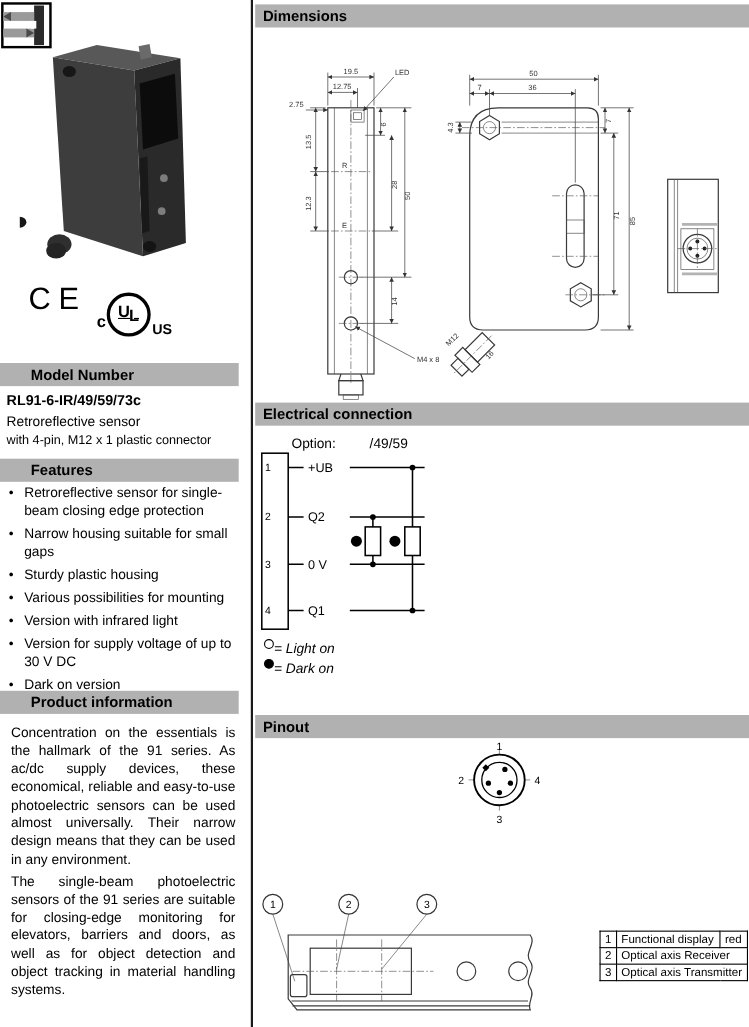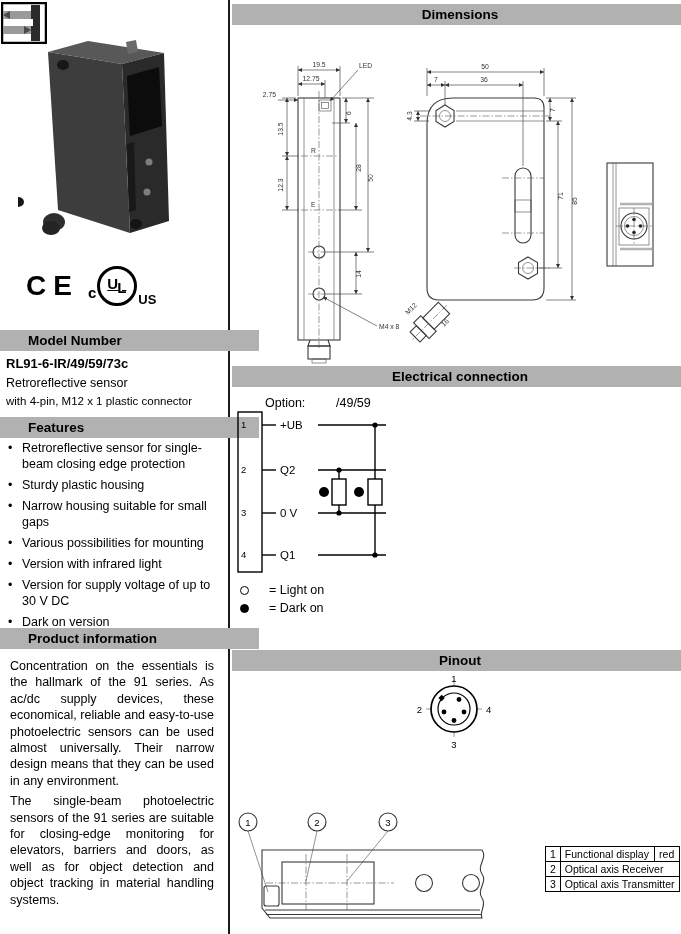--- a/index.html
+++ b/index.html
@@ -6,40 +6,40 @@
   body { background:#fff; }
   .page {
     position:relative; width:681px; height:934px; background:#fff;
     font-family:"Liberation Sans", sans-serif; color:#000; overflow:hidden;
   }
   .divider { position:absolute; left:228px; top:0; width:2px; height:934px; background:#1a1a1a; }
   .hbar {
     position:absolute; background:#b1b1b1; height:21px; line-height:21px;
     font-weight:bold; font-size:13.5px; padding-left:7px; color:#000;
   }
-  .hbar-left { left:0; width:259px;padding-left:28px; }
-  .hbar-right { left:232px; width:449px;text-align:center; }
+  .hbar-left { left:0; width:217px;padding-left:28px; }
+  .hbar-right { left:232px; width:449px; }
   .txt { position:absolute; }
   .model-code { font-weight:bold; font-size:13px; }
   .body-sm { font-size:12.5px; }
   .body-xs { font-size:11.5px; }
   ul.features { position:absolute; left:8px; top:440px; width:208px; list-style:none; }
   ul.features li {
     font-size:12.5px; line-height:16px; margin-bottom:5px; padding-left:14px; position:relative;
   }
   ul.features li::before { content:"•"; position:absolute; left:0; top:0; }
   .prodinfo { position:absolute; left:6px; top:654px; width:212px; font-size:12.5px; line-height:16.4px; text-align:justify; }
   .prodinfo p { margin:4px; }
   .opt-row { position:absolute; left:265px; top:396px; font-size:12.5px; }
   .opt-val { position:absolute; left:336px; top:396px; font-size:12.5px; }
   .legend { position:absolute; left:240px; top:581px; font-size:12.5px; line-height:18px; }
-  .legend .row { display:flex; align-items:center; gap:20px; }
+  .legend .row { display:flex; align-items:flex-start; gap:0;font-style:italic; }
   .sym { display:inline-block; width:9px; height:9px; border:1.5px solid #000; border-radius:50%; }
   .sym.filled { background:#000; }
-  .ce-mark { position:absolute; left:26px; top:270px; font-size:28px; letter-spacing:7px; font-weight:700; }
+  .ce-mark { position:absolute; left:26px; top:256px; font-size:28px; letter-spacing:7px; font-weight:400; }
   .ul-wrap { position:absolute; left:88px; top:264px; display:flex; align-items:center; }
   .ul-c { font-size:15px; font-weight:bold; margin-top:14px; }
   .ul-circle {
     width:40px; height:40px; border:3px solid #000; border-radius:50%;
     display:flex; align-items:center; justify-content:center; margin:0 1px;
   }
   .ul-letters { font-size:15px; font-weight:bold; line-height:1; position:relative; top:-2px;text-decoration:underline; }
   .ul-letters .l2 { position:relative; top:4px; left:-1px; }
   .ul-us { font-size:13px; font-weight:bold; margin-top:28px; }
   table.ind-table { position:absolute; left:545px; top:846px; border-collapse:collapse; font-size:10.5px; }
@@ -95,22 +95,22 @@
   </div>
 
   <div class="hbar hbar-left" style="top:330px">Model Number</div>
   <div class="txt model-code" style="left:6px;top:356px">RL91-6-IR/49/59/73c</div>
   <div class="txt body-sm" style="left:6px;top:376px">Retroreflective sensor</div>
   <div class="txt body-xs" style="left:6px;top:395px">with 4-pin, M12 x 1 plastic connector</div>
 
   <div class="hbar hbar-left" style="top:417px">Features</div>
   <ul class="features">
     <li>Retroreflective sensor for single-beam closing edge protection</li>
+    <li>Narrow housing suitable for small gaps</li>
     <li>Sturdy plastic housing</li>
-    <li>Narrow housing suitable for small gaps</li>
     <li>Various possibilities for mounting</li>
     <li>Version with infrared light</li>
     <li>Version for supply voltage of up to 30 V DC</li>
     <li>Dark on version</li>
   </ul>
 
   <div class="hbar hbar-left" style="top:628px">Product information</div>
   <div class="prodinfo">
     <p>Concentration on the essentials is the hallmark of the 91 series. As ac/dc supply devices, these economical, reliable and easy-to-use photoelectric sensors can be used almost universally. Their narrow design means that they can be used in any environment.</p>
     <p>The single-beam photoelectric sensors of the 91 series are suitable for closing-edge monitoring for elevators, barriers and doors, as well as for object detection and object tracking in material handling systems.</p>

